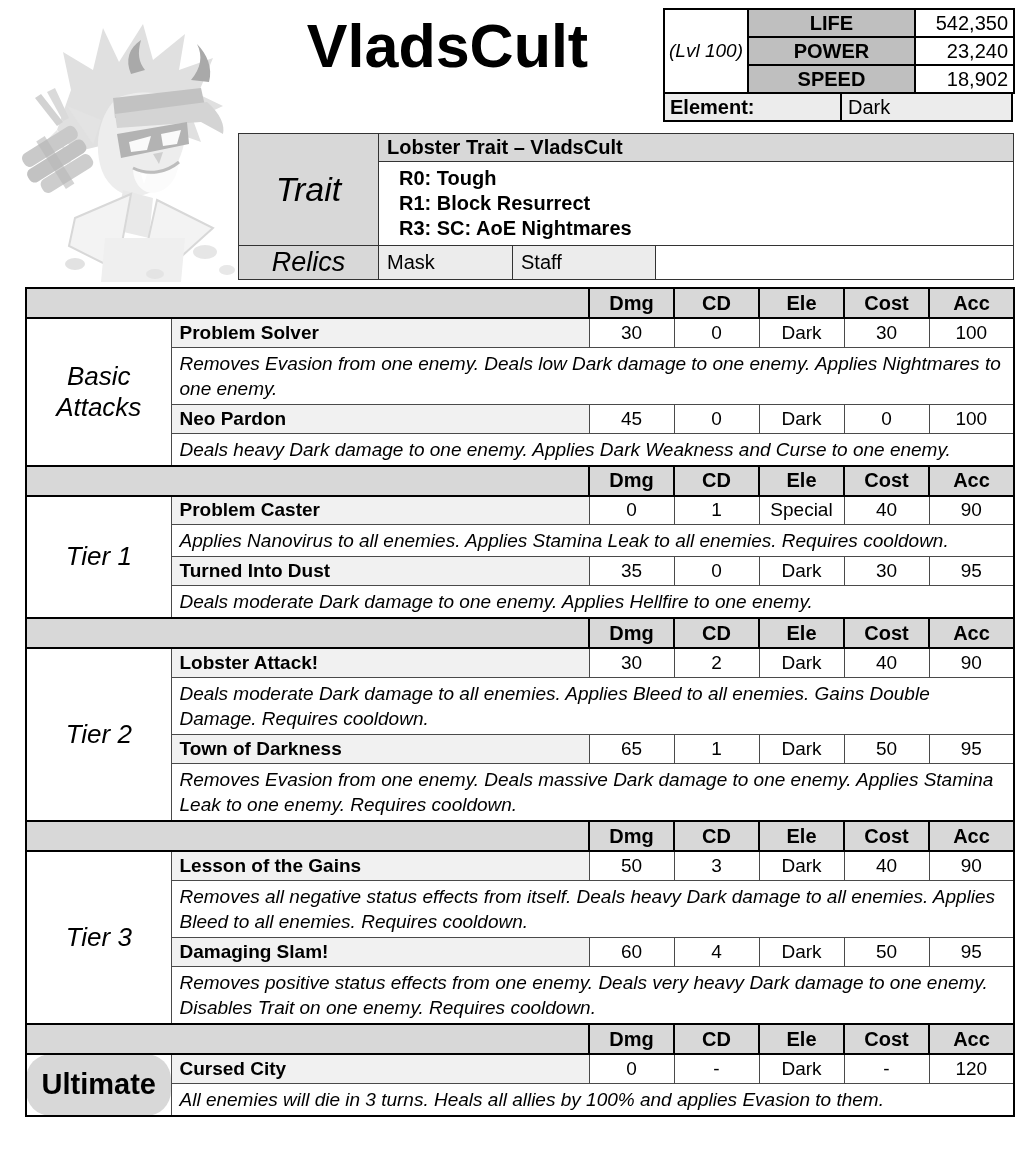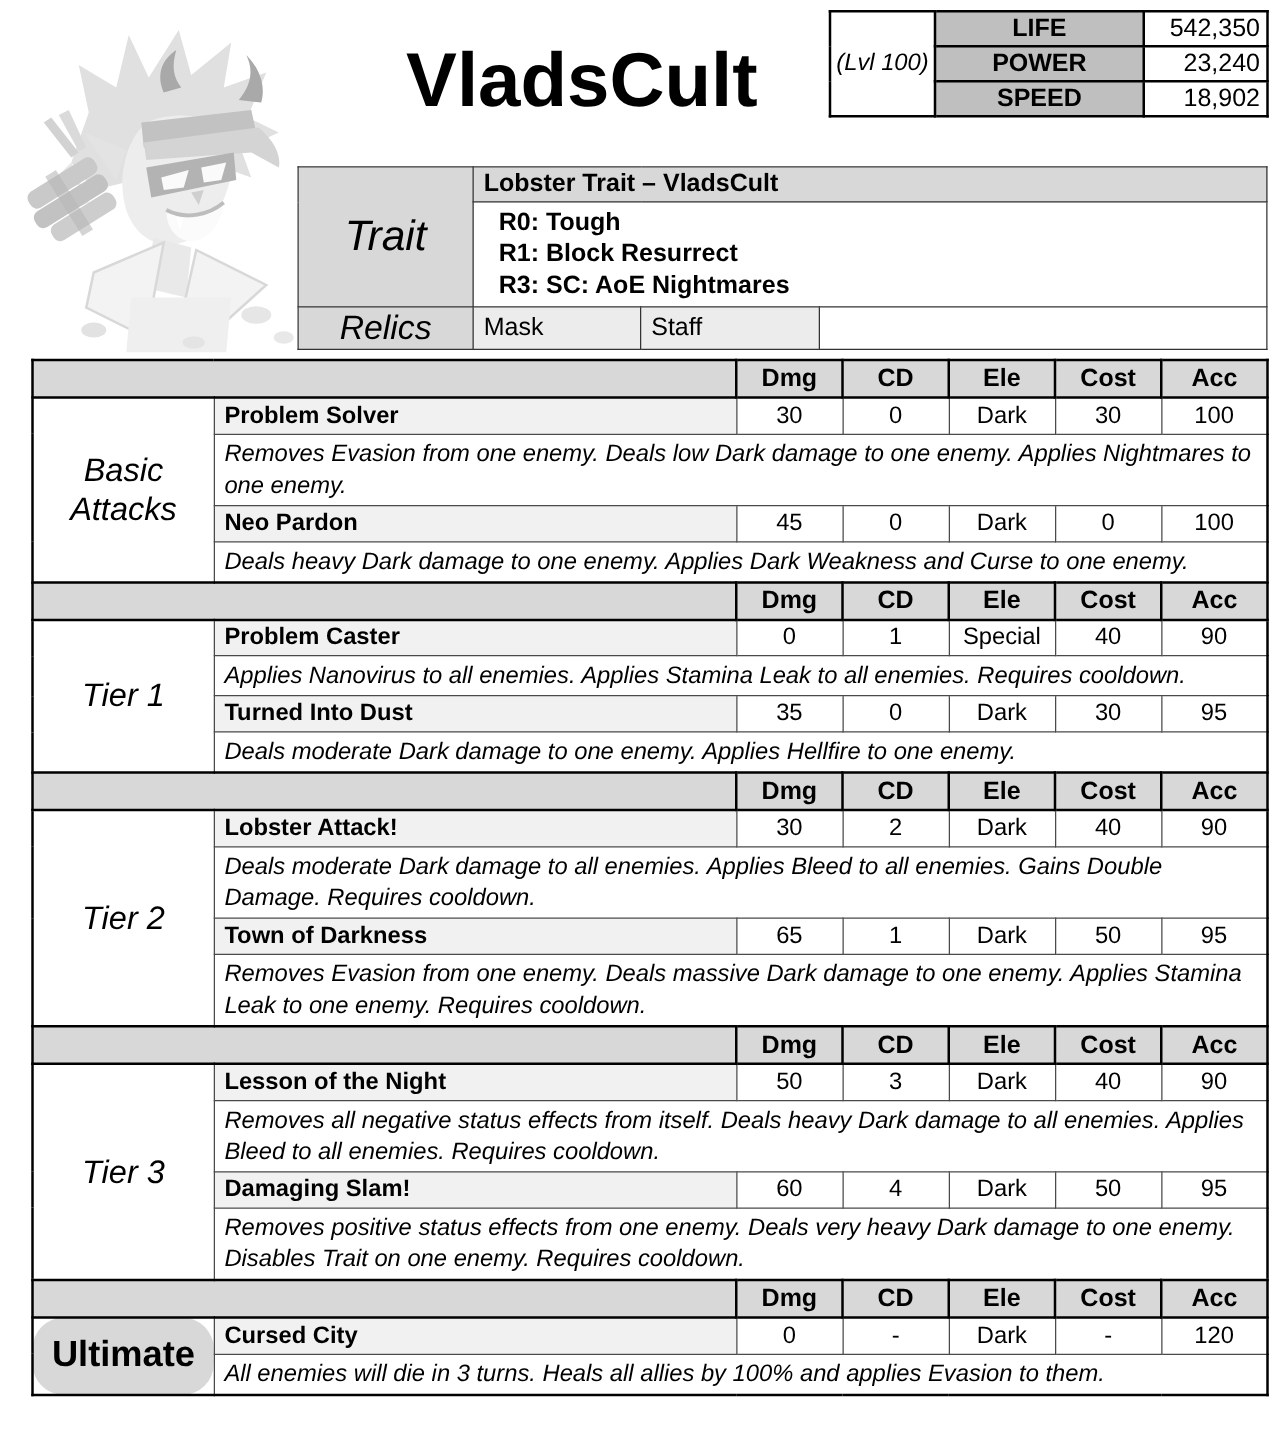--- a/index.html
+++ b/index.html
@@ -12,21 +12,21 @@
     height: 1164px;
     background: #fff;
     overflow: hidden;
   }
 
   
   .portrait { position: absolute; left: 5px; top: 2px; width: 232px; height: 280px; }
 
   
   .title {
-    position: absolute; left: 235px; top: 14px; width: 425px; margin: 18px;
+    position: absolute; left: 235px; top: 14px; width: 425px; margin: 0;
     text-align: center; font-size: 61px; font-weight: bold; line-height: 1.05;
   }
 
   
   .stats-block { position: absolute; left: 663px; top: 8px; width: 350px; }
   .stats-table, .element-table { border-collapse: collapse; table-layout: fixed; width: 350px; }
   .stats-table td, .element-table td { border: 2px solid #000; }
   .lvl-cell  { width: 84px;  background: #fff; font-style: italic; font-size: 19px; text-align: center; margin-top: 48px; }
   .stat-label{ width: 167px; background: #bfbfbf; font-weight: bold; font-size: 20px; text-align: center; height: 28px; }
   .stat-value{ width: 99px;  background: #fff; font-size: 20px; text-align: right; padding-right: 5px; }
@@ -120,20 +120,28 @@
         <tr>
           <td class="stat-label">POWER</td>
           <td class="stat-value">23,240</td>
         </tr>
         <tr>
           <td class="stat-label">SPEED</td>
           <td class="stat-value">18,902</td>
         </tr>
       </tbody>
     </table>
+    <table class="element-table">
+      <tbody>
+        <tr>
+          <td class="element-label">Element:</td>
+          <td class="element-value">Dark</td>
+        </tr>
+      </tbody>
+    </table>
   </div>
 
   <table class="trait-table">
     <colgroup>
       <col style="width:140px">
         <col style="width:134px">
         <col style="width:143px">
         <col style="width:358px">
     </colgroup>
     <tbody>
@@ -268,21 +276,21 @@
       <tr class="col-hdr">
         <td colspan="2"></td>
         <td>Dmg</td>
         <td>CD</td>
         <td>Ele</td>
         <td>Cost</td>
         <td>Acc</td>
       </tr>
       <tr>
         <td class="tier-cell" rowspan="4">Tier 3</td>
-        <td class="atk-name">Lesson of the Night</td>
+        <td class="atk-name">Lesson of the Gains</td>
         <td class="num">50</td>
         <td class="num">3</td>
         <td class="num">Dark</td>
         <td class="num">40</td>
         <td class="num">90</td>
       </tr>
       <tr>
         <td class="desc" colspan="6">Removes all negative status effects from itself. Deals heavy Dark damage to all enemies. Applies Bleed to all enemies. Requires cooldown.</td>
       </tr>
       <tr>

